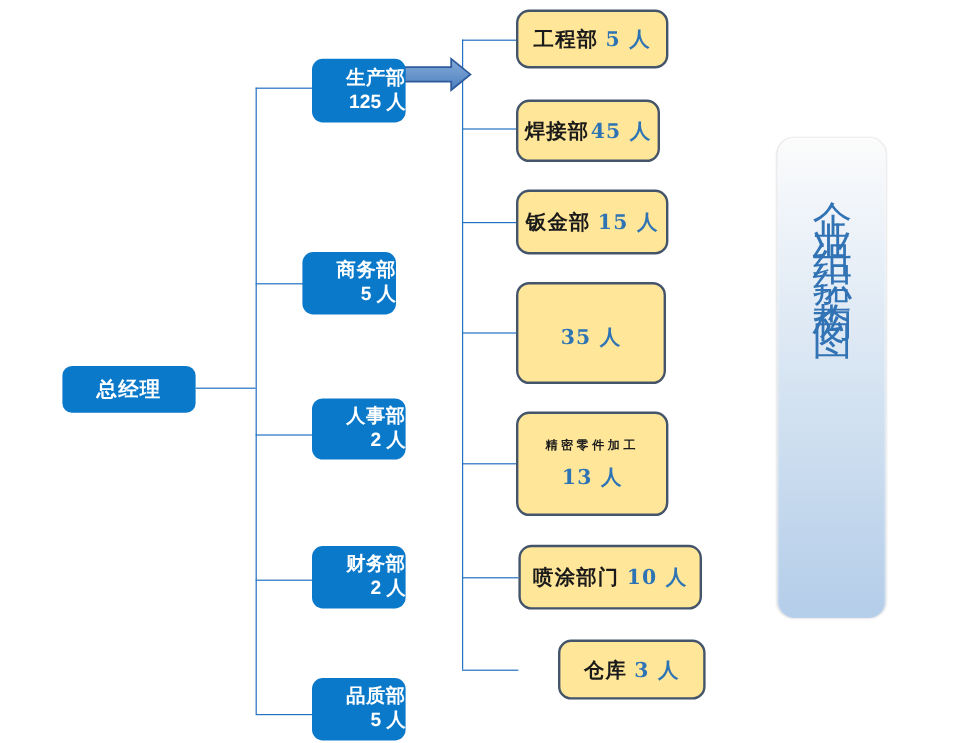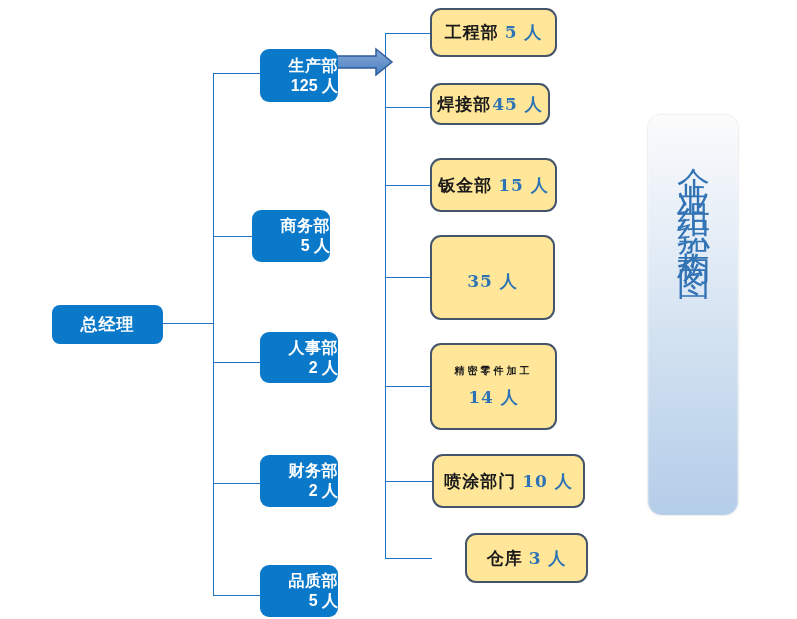--- a/index.html
+++ b/index.html
@@ -105,34 +105,34 @@
   </div>
   <div class="blue-box" style="left:260px;top:565px;width:78px;height:52px;">
     <div class="bn">品质部</div>
     <div class="bc">5 人</div>
   </div>
 
   <div class="sub-box" style="left:430px;top:8px;width:127px;height:49px;">
     <span class="sn">工程部</span>
     <span class="sc">5 人</span>
   </div>
-  <div class="sub-box" style="left:430px;top:83px;width:120px;height:42px;">
+  <div class="sub-box" style="left:430px;top:83px;width:120px;height:52px;">
     <span class="sn">焊接部</span>
     <span class="sc" style="margin-left:1px;">45 人</span>
   </div>
   <div class="sub-box" style="left:430px;top:158px;width:127px;height:54px;">
     <span class="sn">钣金部</span>
     <span class="sc">15 人</span>
   </div>
   <div class="sub-box stacked" style="left:430px;top:235px;width:125px;height:85px;">
     <span class="sc">35 人</span>
   </div>
   <div class="sub-box stacked small" style="left:430px;top:343px;width:127px;height:87px;">
     <span class="sn">精密零件加工</span>
-    <span class="sc">14 人</span>
+    <span class="sc">13 人</span>
   </div>
   <div class="sub-box" style="left:432px;top:454px;width:153px;height:54px;">
     <span class="sn">喷涂部门</span>
     <span class="sc">10 人</span>
   </div>
   <div class="sub-box" style="left:432px;top:533px;width:123px;height:50px;margin-left:33px;">
     <span class="sn">仓库</span>
     <span class="sc">3 人</span>
   </div>
 

